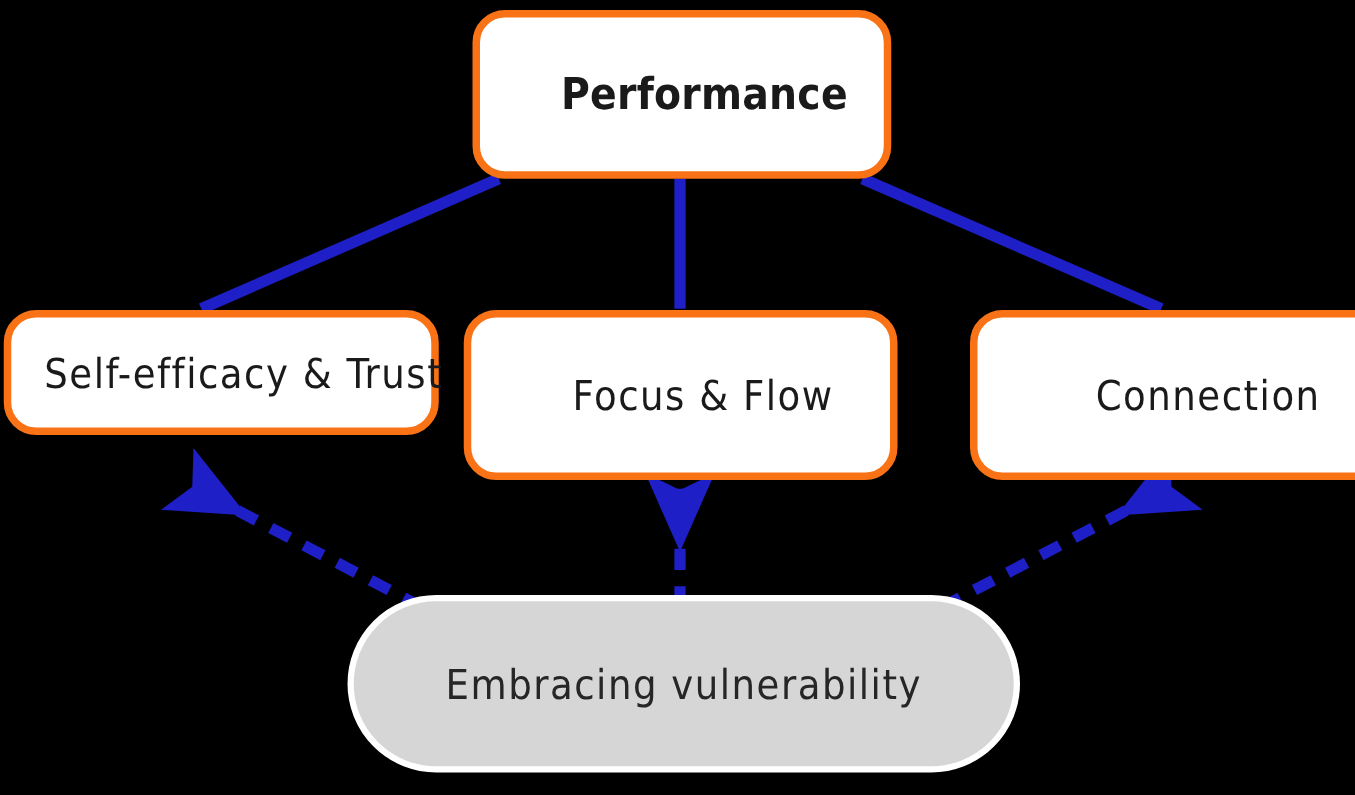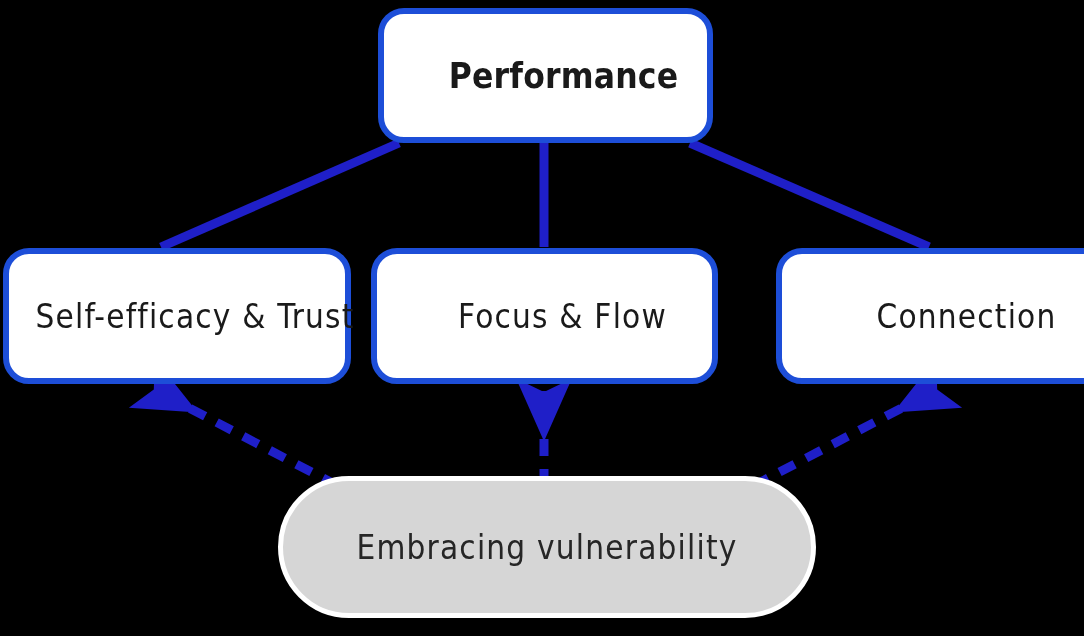--- a/index.html
+++ b/index.html
@@ -29,38 +29,38 @@
     display: flex;
     align-items: center;
     justify-content: center;
     text-align: center;
     color: #1a1a1a;
     letter-spacing: 0.5px;
     white-space: nowrap;
   }
   .node-solid {
     background: #ffffff;
-    border: 6px solid #1d4ed8;
+    border: 6px solid #f97316;
     border-radius: 26px;
     padding-left: 36px;
   }
   .node-root {
     left: 378px;
     top: 8px;
     width: 335px;
     height: 135px;
     font-size: 35px;
     font-weight: 700;
     letter-spacing: 0.2px;
   }
   .node-left {
     left: 3px;
     top: 248px;
     width: 348px;
-    height: 136px;
+    height: 100px;
     font-size: 33px;
     font-weight: 400;
     letter-spacing: 1.2px;
   }
   .node-mid {
     left: 371px;
     top: 248px;
     width: 347px;
     height: 136px;
     font-size: 33px;

